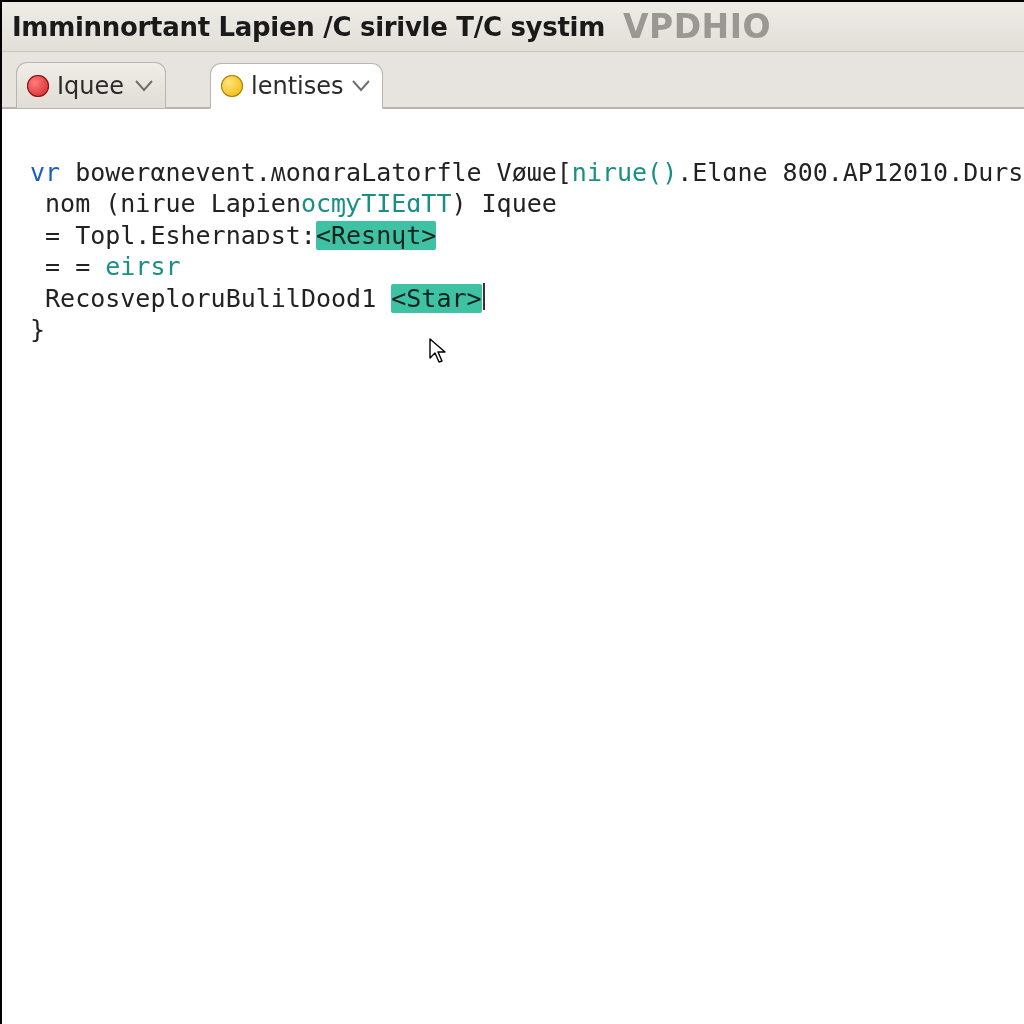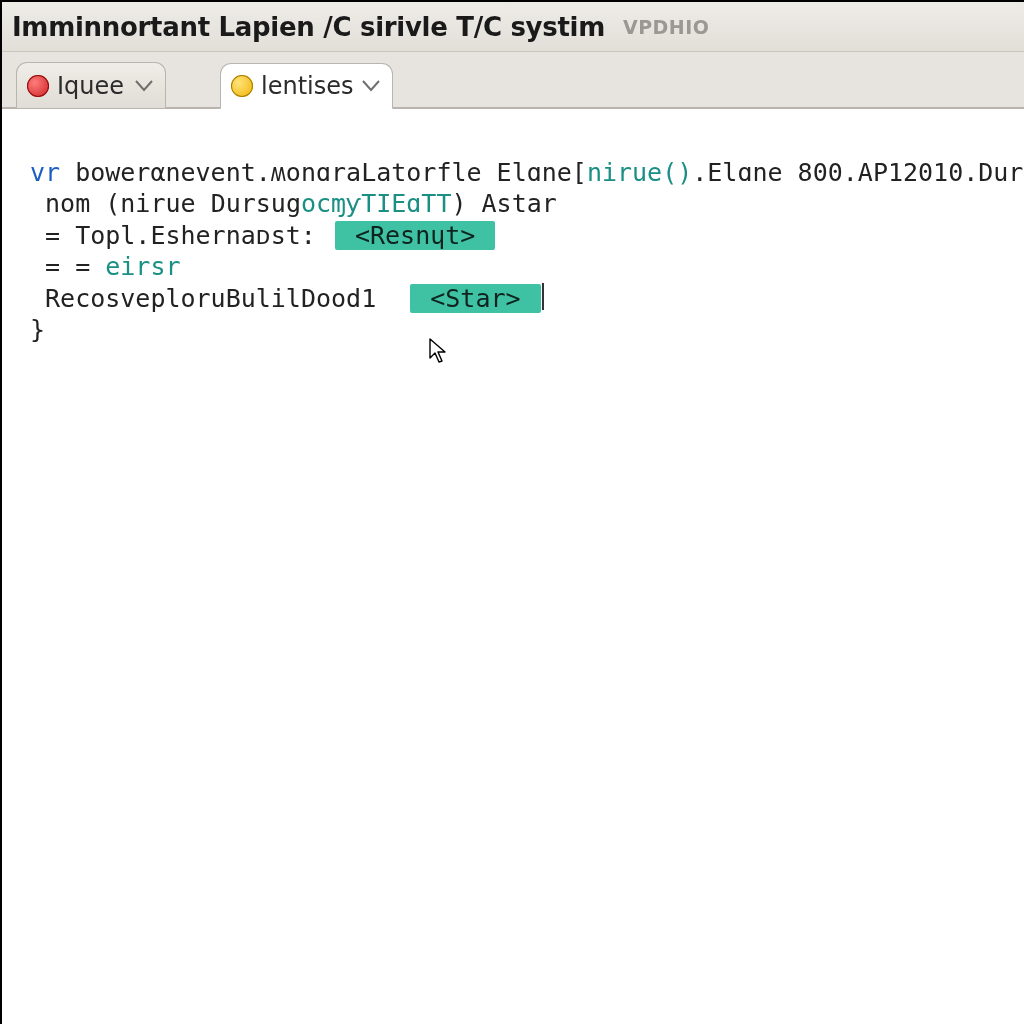--- a/index.html
+++ b/index.html
@@ -29,32 +29,31 @@
     padding: 0 10px;
     gap: 18px;
   }
   .titlebar .title {
     font-weight: 700;
     font-size: 26px;
     color: #1a1a1a;
     letter-spacing: -0.3px;
   }
   .titlebar .subtitle {
-    font-size: 19px;
+    font-size: 33px;
     color: #9a9893;
     font-weight: 600;
     letter-spacing: 0.5px;
   }
 
   .tab-row {
     height: 56px;
     display: flex;
     align-items: flex-end;
     padding-left: 14px;
-    gap: 10px;
     background: #e7e4df;
     position: relative;
   }
   .tab-row::after {
     content: "";
     position: absolute;
     left: 0; right: 0; bottom: 0;
     height: 1px;
     background: #b9b5ae;
   }
@@ -103,23 +102,22 @@
     color: #222;
     white-space: pre;
     overflow: hidden;
     position: relative;
   }
   .kw   { color: #1c5fc4; margin-top: 27px; }       
   .type { color: #1a8f84; }       
   .mark {
     background: #3fc2a4;
     color: #0f231e;
-    padding: 0 20px;
+    padding: 0 0;
     border-radius: 2px;
-    margin-left: 19px;
   }
   .cursor-caret {
     display: inline-block;
     width: 0;
     border-left: 2px solid #333;
     height: 1.05em;
     vertical-align: -3px;
     margin-left: 1px;
   }
   .mouse-cursor {
@@ -167,22 +165,22 @@
         <svg width="18" height="12" viewBox="0 0 18 12">
             <path d="M1 1 L9 10 L17 1" fill="none" stroke="#6f6f6f" stroke-width="2"></path>
           </svg>
       </span>
     </div>
 
 
   </div>
 
   <div class="editor">
-<span><span class="kw">vr </span><span>bowerαnevent.ʍonɑraLatorfle</span><span> Elɑne[</span><span class="type">nirue()</span><span>.Elɑne 800.AP12010.Dursug</span></span>
-<span><span> nom (nirue </span><span>Dursug</span><span class="type">ocɱƴTIEɑTT</span><span>) Astar</span></span>
+<span><span class="kw">vr </span><span>bowerαnevent.ʍonɑraLatorfle</span><span> Vøɯe[</span><span class="type">nirue()</span><span>.Elɑne 800.AP12010.Dursug</span></span>
+<span><span> nom (nirue </span><span>Lapien</span><span class="type">ocɱƴTIEɑTT</span><span>) Iquee</span></span>
 <span><span> = Topl.Eshernaᴅst:</span><span class="mark">&lt;Resnɥt&gt;</span></span>
 <span><span> = = </span><span class="type">eirsr</span></span>
 <span><span> RecosveploruBulilDood1 </span><span class="mark">&lt;Star&gt;</span><span class="cursor-caret"></span></span>
 <span>}</span>
 
     <div class="mouse-cursor" style="left:427px;top:166px;">
       <svg width="18" height="26" viewBox="0 0 18 26">
         <path d="M1 1 L1 20 L6 15 L10 24 L13 23 L9 14 L16 14 Z" fill="#ffffff" stroke="#000000" stroke-width="1.4" stroke-linejoin="round"></path>
       </svg>
     </div>

